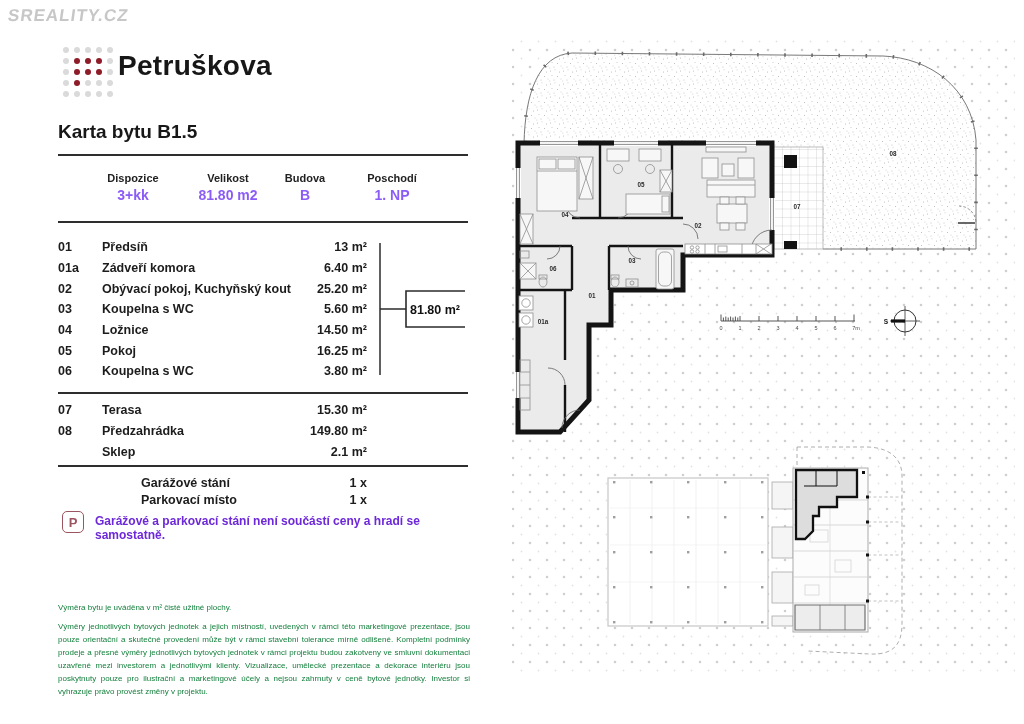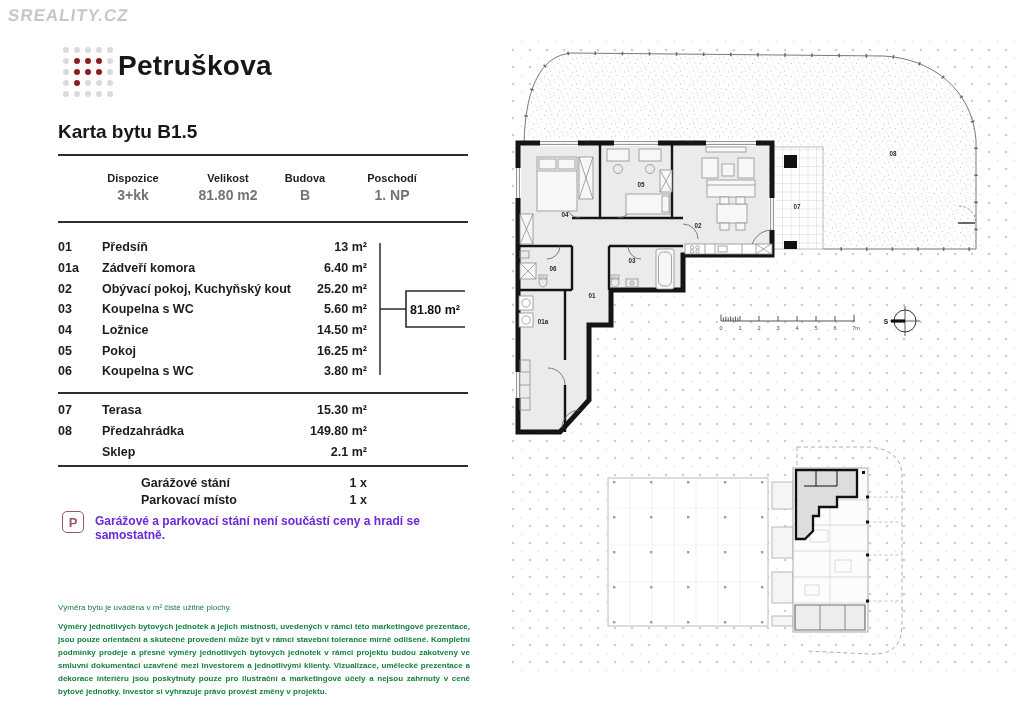--- a/index.html
+++ b/index.html
@@ -16,35 +16,35 @@
   
   .logo{left:60px;top:44px;display:grid;grid-template-columns:repeat(5,11px);grid-template-rows:repeat(5,11px);}
   .logo i{width:6px;height:6px;border-radius:50%;background:#dadada;margin:2.5px;}
   .logo i.r{background:#8e1c28;}
   .project-name{left:118px;top:50px;font-size:28px;font-weight:700;letter-spacing:.3px;color:#171717;}
   .page-title{left:58px;top:121px;font-size:19px;font-weight:700;color:#171717;}
   .rule{left:58px;width:410px;height:2px;background:#2e2e2e;}
   
   .sum-cell{top:172px;text-align:center;}
   .sum-cell .lbl{font-size:11px;font-weight:700;color:#222;}
-  .sum-cell .val{font-size:14px;font-weight:700;margin-top:3px;color:#737373;}
+  .sum-cell .val{font-size:14px;font-weight:700;margin-top:3px;color:#8b5cf6;}
   
   .list{left:58px;width:309px;}
   .lrow{display:grid;grid-template-columns:44px 1fr auto;align-items:center;height:20.7px;font-size:12.5px;font-weight:700;color:#1c1c1c;}
   .lrow .area{text-align:right;}
   .plist .lrow{height:17.5px;gap:39px;}
   
   .note{left:62px;top:511px;display:flex;gap:11px;align-items:flex-start;width:400px;}
   .note .picon{width:20px;height:20px;border:1.7px solid #9c5560;border-radius:5px;color:#9c5560;
     font-size:13px;font-weight:700;display:flex;align-items:center;justify-content:center;flex:0 0 auto;}
   .note .ntext{font-size:12px;font-weight:700;padding-top:3px;color:#6d28d9;}
   
   .disclaimer{left:58px;top:603px;width:412px;color:#15803d;}
   .disclaimer .l1{font-size:8px;}
-  .disclaimer .body{font-size:8px;line-height:1.62;margin-top:9px;text-align:justify;font-weight:bold;}
+  .disclaimer .body{font-size:8px;line-height:1.62;margin-top:9px;text-align:justify;}
   svg text{font-family:"Liberation Sans", sans-serif;}
 </style>
 </head>
 <body>
 
 <div class="abs watermark">SREALITY.CZ</div>
 
 <div class="abs logo">
   <i></i>
     <i></i>

